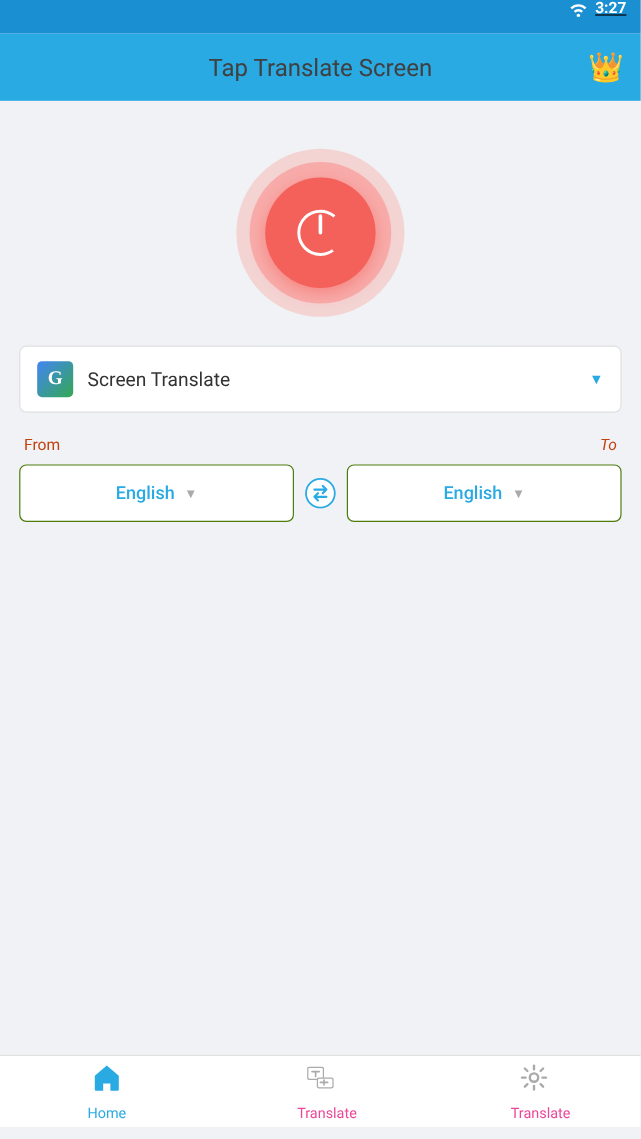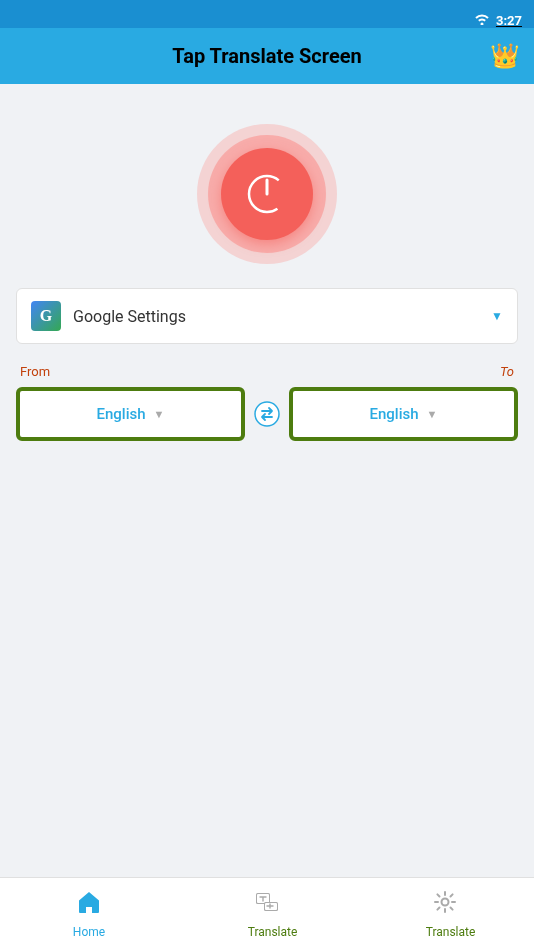--- a/index.html
+++ b/index.html
@@ -12,21 +12,21 @@
       overflow: hidden;
       position: relative;
     }
 
     
     .status-bar {
       width: 100%;
       height: 28px;
       background: #1a8fd1;
       display: flex;
-      align-items: flex-end;
+      align-items: flex-start;
       justify-content: flex-end;
       padding: 0 12px;
       gap: 6px;
       text-decoration: underline;
     }
 
     .status-bar-time {
       color: white;
       font-size: 13px;
       font-weight: bold;
@@ -42,23 +42,23 @@
       width: 100%;
       height: 56px;
       background: #29aae2;
       display: flex;
       align-items: center;
       justify-content: center;
       position: relative;
     }
 
     .header-title {
-      color: #000000;
+      color: #404040;
       font-size: 20px;
-      font-weight: bold;
+      font-weight: normal;
     }
 
     .header-crown {
       position: absolute;
       right: 14px;
       font-size: 24px;
     }
 
     
     .main-content {
@@ -170,21 +170,21 @@
     .language-selectors {
       display: flex;
       align-items: center;
       gap: 0;
       width: 100%;
     }
 
     .lang-dropdown {
       flex: 1;
       background: white;
-      border: 4px solid #4d7c0f;
+      border: 1px solid #4d7c0f;
       border-radius: 6px;
       padding: 14px 12px;
       display: flex;
       align-items: center;
       justify-content: center;
       cursor: pointer;
       gap: 8px;
     }
 
     .lang-dropdown-text {
@@ -209,24 +209,24 @@
     }
 
     .swap-button svg {
       width: 26px;
       height: 26px;
     }
 
     
     .bottom-nav {
       position: absolute;
-      bottom: 0;
+      bottom: 10px;
       left: 0;
       width: 100%;
-      height: 72px;
+      height: 60px;
       background: white;
       border-top: 1px solid #e0e0e0;
       display: flex;
       align-items: center;
       justify-content: space-around;
     }
 
     .nav-item {
       display: flex;
       flex-direction: column;
@@ -249,21 +249,21 @@
     .nav-item.active .nav-icon svg path,
     .nav-item.active .nav-icon svg rect {
       fill: #29aae2;
     }
 
     .nav-item.active .nav-label {
       color: #29aae2;
     }
 
     .nav-item.inactive .nav-label {
-      color: #4d7c0f;
+      color: #ec4899;
       margin-left: 11px;
     }
 
     
     .gt-icon {
       width: 30px;
       height: 30px;
       background: linear-gradient(135deg, #4285f4, #34a853);
       border-radius: 4px;
       display: flex;
@@ -307,21 +307,21 @@
     <div class="power-button">
       <svg viewBox="0 0 40 40" fill="none" xmlns="http://www.w3.org/2000/svg">
         <circle cx="20" cy="20" r="18" stroke="white" stroke-width="2.5" fill="none" stroke-dasharray="80 113" stroke-dashoffset="-17"></circle>
         <line x1="20" y1="6" x2="20" y2="20" stroke="white" stroke-width="3" stroke-linecap="round"></line>
       </svg>
     </div>
   </div>
 
   <div class="translator-selector">
     <div class="gt-icon translator-icon"></div>
-    <span class="translator-name">Google Settings</span>
+    <span class="translator-name">Screen Translate</span>
     <span class="dropdown-arrow">▼</span>
   </div>
 
   <div class="language-section">
     <div class="language-labels">
       <span class="lang-label">From</span>
       <span class="lang-label lang-label-to" style="margin-left: 42%; font-style: italic;">To</span>
     </div>
 
     <div class="language-selectors">

